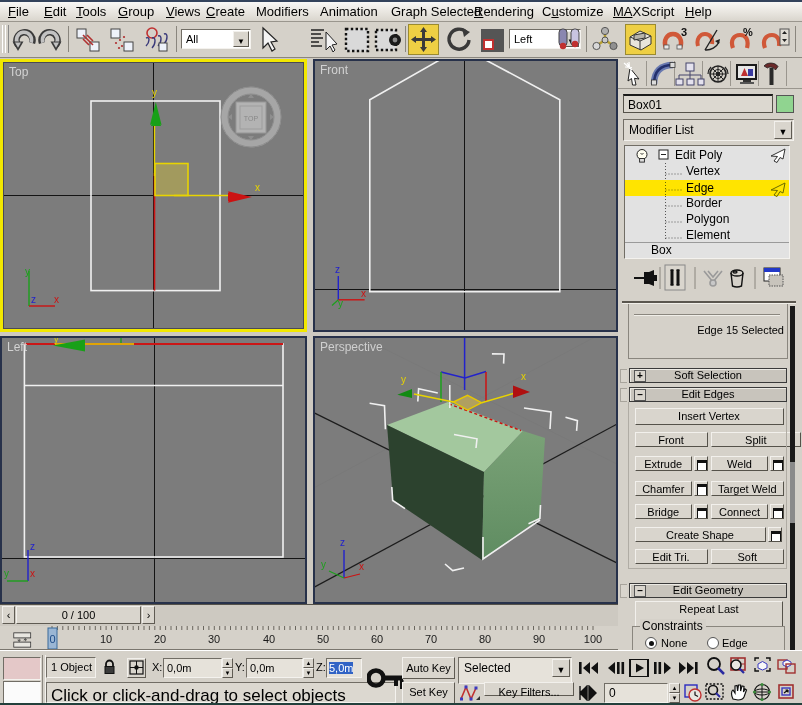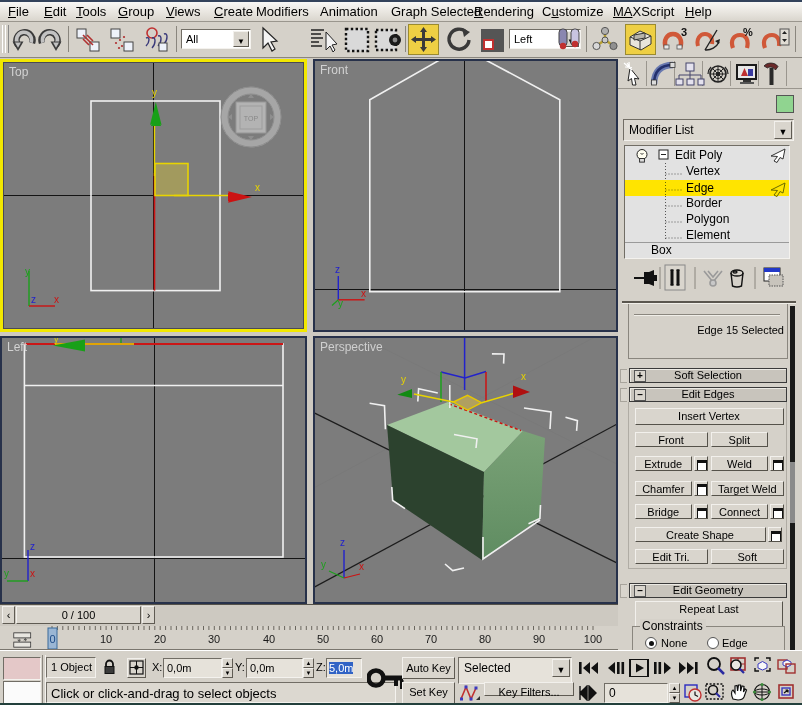--- a/index.html
+++ b/index.html
@@ -19,21 +19,21 @@
 
 <div class="abs" id="menubar" style="left:0;top:0;width:802px;height:22px;
  background:linear-gradient(#fbfbfa,#e8e5df 60%,#d9d5cd);border-bottom:1px solid #9a968e;box-sizing:border-box">
   <div class="abs" style="left:0;top:0;width:802px;height:2px;background:#33435c"></div>
   <div style="position:absolute;top:4px;left:0;width:802px;font-size:13px;color:#000">
     <span class="abs" style="left:8px"><u>F</u>ile</span>
     <span class="abs" style="left:44px"><u>E</u>dit</span>
     <span class="abs" style="left:76px"><u>T</u>ools</span>
     <span class="abs" style="left:118px"><u>G</u>roup</span>
     <span class="abs" style="left:166px"><u>V</u>iews</span>
-    <span class="abs" style="left:214px"><u>C</u>reate</span>
+    <span class="abs" style="left:206px"><u>C</u>reate</span>
     <span class="abs" style="left:256px">Modifiers</span>
     <span class="abs" style="left:320px">Animation</span>
     <span class="abs" style="left:391px">Graph Selected</span>
     <span class="abs" style="left:474px"><u>R</u>endering</span>
     <span class="abs" style="left:542px">C<u>u</u>stomize</span>
     <span class="abs" style="left:613px"><u>MA</u>XScript</span>
     <span class="abs" style="left:685px"><u>H</u>elp</span>
   </div>
 </div>
 
@@ -372,20 +372,23 @@
       <path d="M123 17 L126.5 9 L130 17 Z" fill="#c03030"></path>
       <rect x="130" y="10" width="5" height="7" fill="#3a3aa0"></rect>
       <rect x="125" y="21" width="8" height="2" fill="#333"></rect>
         <rect x="122" y="23" width="14" height="2" fill="#555"></rect>
 
       <path d="M146 7 C149 3 157 3 160 7.5 L157.5 11 C155 7.5 151 7.5 149.5 9 Z" fill="#6a2a2a" stroke="#222" stroke-width=".8"></path>
       <rect x="151.5" y="9" width="4" height="17" fill="#2a2a2a"></rect>
     </svg>
   </div>
 
+  <div class="abs" style="left:5px;top:36px;width:150px;height:19px;background:#dcd8d0;border:1px solid #55524a;border-top:2px solid #1a1a1a;box-sizing:border-box">
+    <span style="font-size:12px;position:absolute;left:4px;top:2px">Box01</span>
+  </div>
   <div class="abs" style="left:158px;top:37px;width:18px;height:18px;background:#90d490;border:1px solid #555;box-sizing:border-box"></div>
 
   <div class="abs sunken" style="left:5px;top:61px;width:171px;height:22px;box-sizing:border-box">
     <span style="font-size:12px;position:absolute;left:5px;top:3px">Modifier List</span>
     <div class="abs btn" style="right:1px;top:1px;width:18px;height:18px"><span style="font-size:9px;position:relative;top:3px">▼</span></div>
   </div>
 
   <div class="abs" style="left:6px;top:87px;width:166px;height:114px;background:#e2e2e2;border:1px solid #716d65;border-right-color:#f4f2ee;border-bottom-color:#f4f2ee;box-sizing:border-box">
     <svg width="164" height="112" viewBox="0 0 164 112">
 
@@ -462,21 +465,21 @@
   </div>
 
   <div class="abs" style="left:2px;top:311px;width:6px;height:12px;border:1px solid #a8a49c;border-right:none;background:#d9d5cd"></div>
   <div class="abs" style="left:2px;top:330px;width:6px;height:12px;border:1px solid #a8a49c;border-right:none;background:#d9d5cd"></div>
   <div class="abs" style="left:2px;top:526px;width:6px;height:12px;border:1px solid #a8a49c;border-right:none;background:#d9d5cd"></div>
   <div class="rhead abs" style="top:310px"><span class="pm">+</span>Soft Selection</div>
   <div class="rhead abs" style="top:329px"><span class="pm">–</span>Edit Edges</div>
 
   <div class="cbtn" style="left:16.5px;top:350px;width:149px;height:16.5px">Insert Vertex</div>
   <div class="cbtn" style="left:16.5px;top:374.4px;width:73px;height:15px">Front</div>
-  <div class="cbtn" style="left:92.8px;top:374.4px;width:57px;height:15px">Split</div>
+  <div class="cbtn" style="left:92.8px;top:374.4px;width:90px;height:15px">Split</div>
   <div class="cbtn" style="left:16.5px;top:398.4px;width:57.5px;height:15px">Extrude</div>
   <div class="cbtn sq" style="left:75.9px;top:398.4px"></div>
   <div class="cbtn" style="left:92.8px;top:398.4px;width:57.5px;height:15px">Weld</div>
   <div class="cbtn sq" style="left:152.1px;top:398.4px"></div>
   <div class="cbtn" style="left:16.5px;top:422.5px;width:57.5px;height:15px">Chamfer</div>
   <div class="cbtn sq" style="left:75.9px;top:422.5px"></div>
   <div class="cbtn" style="left:92.8px;top:422.5px;width:73px;height:15px">Target Weld</div>
   <div class="cbtn" style="left:16.5px;top:446.4px;width:57.5px;height:15px">Bridge</div>
   <div class="cbtn sq" style="left:75.9px;top:446.4px"></div>
   <div class="cbtn" style="left:92.8px;top:446.4px;width:57.5px;height:15px">Connect</div>
@@ -544,21 +547,21 @@
 
   <div class="abs sunken" style="left:3px;top:6px;width:36px;height:21px;background:#e4c8c8"></div>
   <div class="abs sunken" style="left:3px;top:30px;width:36px;height:21px;background:#fbfbfb"></div>
   <div class="abs" style="left:42px;top:4px;width:2px;height:48px;border-left:1px solid #8a867e;border-right:1px solid #f4f2ee"></div>
 
   <div class="abs sunken" style="left:46px;top:6px;width:50px;height:21px;box-sizing:border-box">
     <span style="font-size:11px;position:absolute;left:4px;top:3px;white-space:nowrap">1 Object</span>
   </div>
 
   <div class="abs sunken" style="left:46px;top:31px;width:350px;height:21px;box-sizing:border-box">
-    <span style="font-size:13px;position:absolute;left:4px;top:3px;white-space:nowrap">Click or click-and-drag to select objects</span>
+    <span style="font-size:17px;position:absolute;left:4px;top:3px;white-space:nowrap">Click or click-and-drag to select objects</span>
   </div>
 
   <svg class="abs" style="left:102px;top:8px" width="15" height="17" viewBox="0 0 15 17">
     <path d="M4 7 V5 A3.5 3.5 0 0 1 11 5 V7" fill="none" stroke="#111" stroke-width="1.8"></path>
     <rect x="2.5" y="7" width="10" height="8" fill="#111"></rect>
     <path d="M3.5 9 H11.5 M3.5 11 H11.5 M3.5 13 H11.5" stroke="#888" stroke-width=".7"></path>
   </svg>
 
   <div class="abs btn" style="left:127px;top:7px;width:19px;height:20px">
     <svg width="17" height="18" viewBox="0 0 17 18" style="margin:0 auto">

